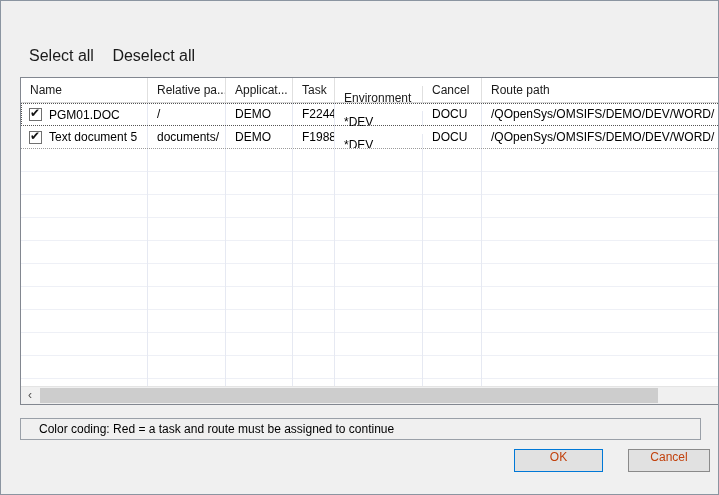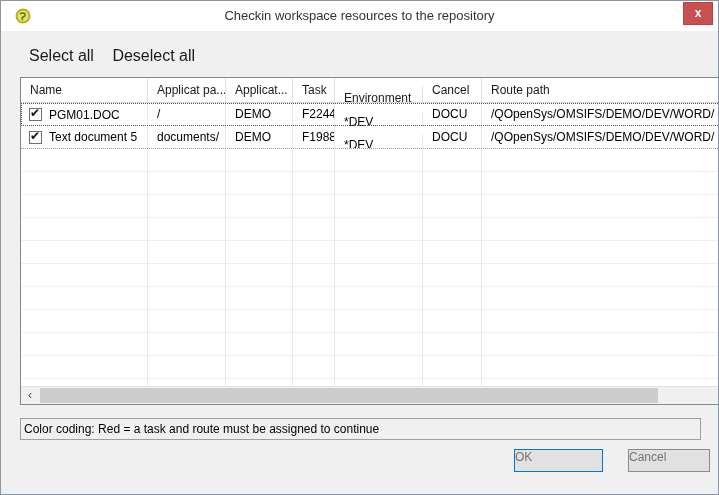--- a/index.html
+++ b/index.html
@@ -64,57 +64,47 @@
   }
   .hs-arrow {
     position:absolute; left:0; top:0; width:18px; height:17px;
     color:#505050; font-size:12px; text-align:center; line-height:16px; cursor:pointer;
   }
   .hs-thumb { position:absolute; left:19px; top:1px; width:618px; height:15px; background:#cdcdcd; cursor:pointer; }
   
   .statusbox {
     position:absolute; left:19px; top:417px; width:681px; height:22px;
     border:1px solid #9aa0a8; background:#f0f0f0;
-    font-size:12px; color:#000000; line-height:20px; padding-left:3px;
+    font-size:12px; color:#000000; line-height:20px; padding-left:18px;
     overflow:hidden; white-space:nowrap;
   }
   .btn {
     position:absolute; top:448px; height:23px; background:#e1e1e1;
-    font-size:12px; color:#737373; cursor:pointer;
+    font-size:12px; color:#c2410c; text-align:center; cursor:pointer;
     font-family:"Liberation Sans", sans-serif;
   }
   .btn-ok { left:513px; width:89px; border:1px solid #0078d7; }
   .btn-cancel { left:627px; width:82px; border:1px solid #8a8a8a; }
 </style>
 </head>
 <body>
 
 <div id="window">
 
-  <div class="titlebar">
-    <span class="app-icon">
-      <svg width="16" height="16" viewBox="0 0 16 16">
-        <circle cx="8" cy="8" r="6.5" fill="#e6e170" stroke="#b5b024" stroke-width="2"></circle>
-        <path d="M5 6 Q8 4 10 6 Q11 8 8 9 Q6 10 8 12" fill="none" stroke="#6b6a10" stroke-width="1.4"></path>
-      </svg>
-    </span>
-    <span class="win-title">Checkin workspace resources to the repository</span>
-    <div class="close-btn">x</div>
-  </div>
 
   <div class="links">
     <span>Select all</span>
     <span>Deselect all</span>
   </div>
 
   <div class="table">
 
     <div class="thead">
       <div class="cell c1">Name</div>
-      <div class="cell c2">Applicat pa...</div>
+      <div class="cell c2">Relative pa...</div>
       <div class="cell c3">Applicat...</div>
       <div class="cell c4">Task</div>
       <div class="cell c5">Environment</div>
       <div class="cell c6">Cancel</div>
       <div class="cell c7">Route path</div>
     </div>
 
     <div class="row row-focused">
       <div class="cell c1 name-cell">
         <span class="cb">

